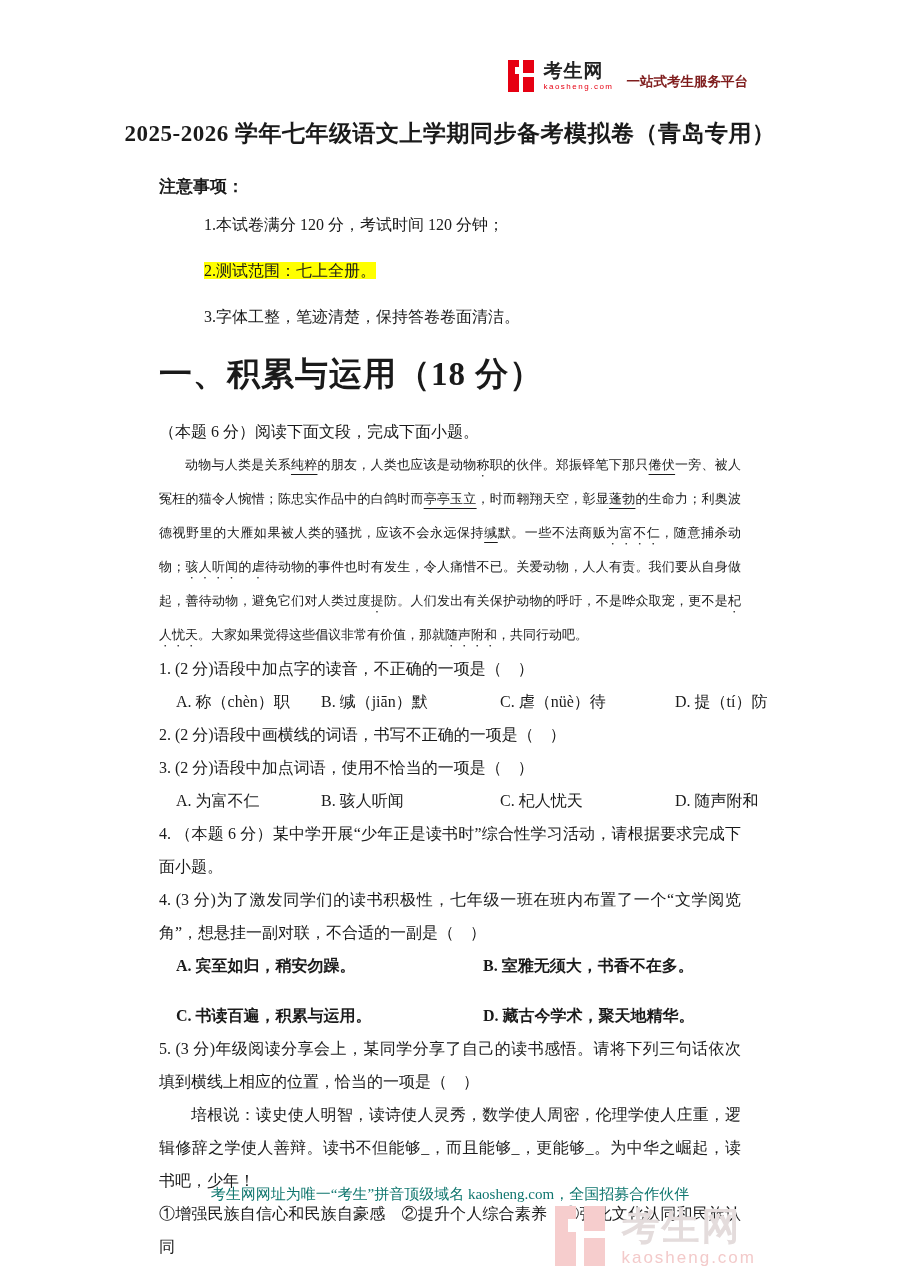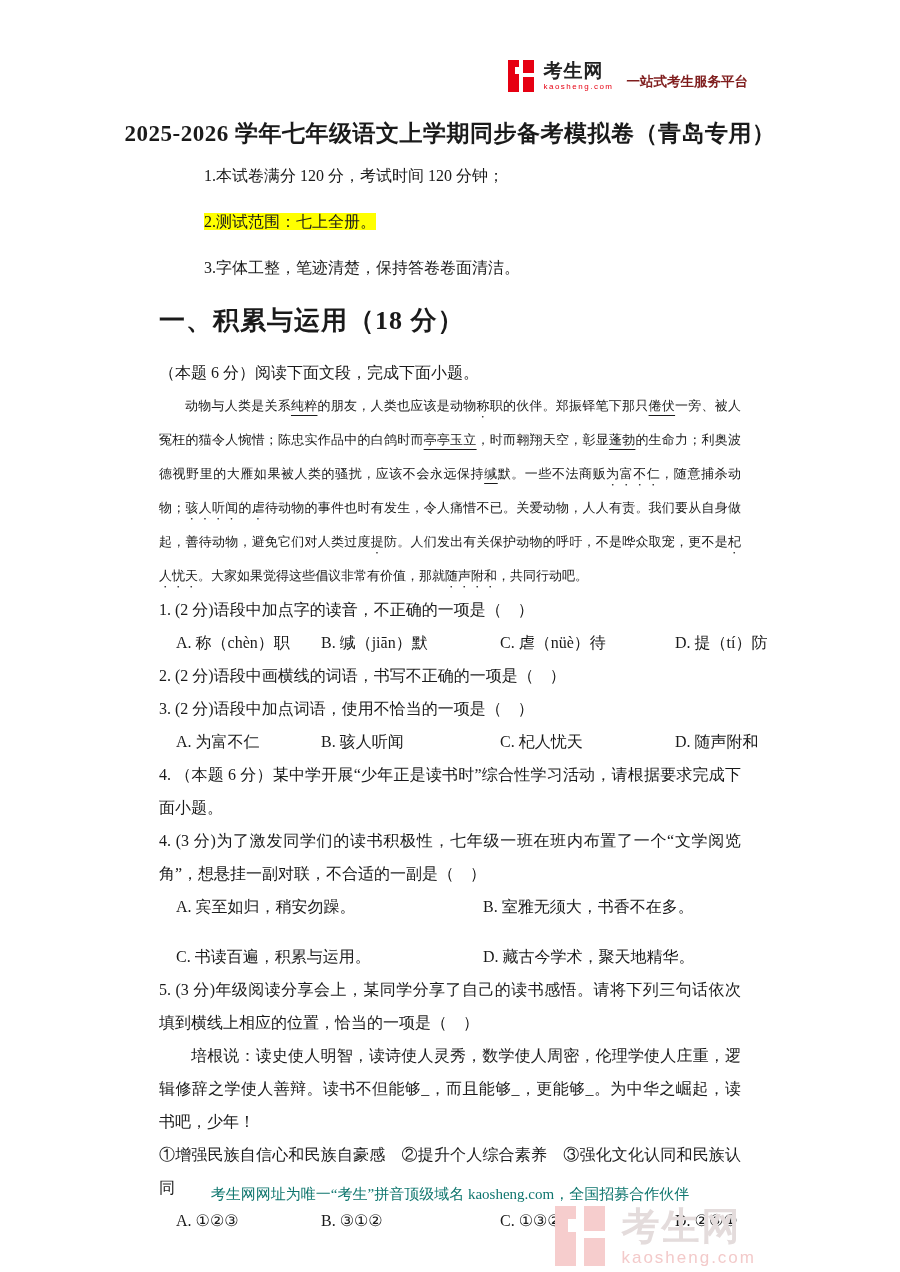--- a/index.html
+++ b/index.html
@@ -26,35 +26,35 @@
   .brand-domain { font-size:8px; color:#e60012; letter-spacing:1.5px; margin-top:3px; font-family:"Liberation Sans", sans-serif; }
   .brand-tagline { font-size:13.5px; font-weight:bold; color:#7f1d1d; margin-left:6px; margin-top:12px; }
   
   .paper-title { margin:118px 40px 0; text-align:center; font-size:23px; font-weight:bold; letter-spacing:0.5px; }
   .content { padding:0 85px; }
   .notice-heading { margin-top:26px; font-size:17px; font-weight:bold; }
   .notice-list { margin-top:16px; margin-left:45px; }
   .notice-item { font-size:16px; line-height:22px; margin-bottom:24px; }
   .hl { background:#ffff00; }
   
-  .section-heading { margin-top:20px; font-size:26px; font-weight:bold; letter-spacing:1px; }
+  .section-heading { margin-top:20px; font-size:33px; font-weight:bold; letter-spacing:1px; }
   .intro { margin-top:18px; font-size:16px; line-height:33px; }
   .passage { font-size:13px; line-height:34px; text-align:justify; text-indent:2em; }
   .em-u { text-decoration:underline; text-underline-offset:5px; }
   .em-d {
     -webkit-text-emphasis:filled dot; -webkit-text-emphasis-position:under;
     text-emphasis:filled dot; text-emphasis-position:under left;
   }
   
   .question-block { font-size:16px; }
   .qline { line-height:33px; text-align:justify; }
   .indent2 { text-indent:2em; }
   .opts { display:grid; margin-left:17px; line-height:33px;gap:17px; }
   .cols-4 { grid-template-columns:128px 162px 158px 1fr; }
-  .cols-2 { grid-template-columns:290px 1fr; }
+  .cols-2 { grid-template-columns:290px 1fr;font-weight:bold; }
   .opt { white-space:nowrap; }
   
   .footer-note { position:absolute; left:0; right:0; bottom:68px; text-align:center; font-size:15px; color:#0f766e; }
   .watermark { position:absolute; right:70px; bottom:6px; display:flex; align-items:center; gap:10px; }
   .wm-mark { position:relative; width:56px; height:60px; }
   .wm-mark .b { position:absolute; background:#f6cdcd; }
   .wm-mark .b1 { left:0; top:0; width:21px; height:60px; }
   .wm-mark .notch { position:absolute; left:13px; top:13px; width:12px; height:13px; background:#ffffff; }
   .wm-mark .b2 { left:29px; top:0; width:21px; height:25px; }
   .wm-mark .b3 { left:29px; top:32px; width:21px; height:28px; }
@@ -77,20 +77,21 @@
     <div class="brand-text">
       <span class="brand-name">考生网</span>
       <span class="brand-domain">kaosheng.com</span>
     </div>
     <span class="brand-tagline">一站式考生服务平台</span>
   </div>
 
   <h1 class="paper-title">2025-2026 学年七年级语文上学期同步备考模拟卷（青岛专用）</h1>
 
   <div class="content">
+    <div class="notice-heading">注意事项：</div>
     <div class="notice-list" id="notice-list">
         <div class="notice-item"><span>1.本试卷满分 120 分，考试时间 120 分钟；</span></div>
         <div class="notice-item"><span class="hl">2.测试范围：七上全册。</span></div>
         <div class="notice-item"><span>3.字体工整，笔迹清楚，保持答卷卷面清洁。</span></div>
       </div>
 
     <h2 class="section-heading">一、积累与运用（18 分）</h2>
     <div class="intro">（本题 6 分）阅读下面文段，完成下面小题。</div>
     <p class="passage" id="passage"><span>动物与人类是关系</span><span class="em-u">纯粹</span><span>的朋友，人类也应该是动物</span><span class="em-d">称</span><span>职的伙伴。郑振铎笔下那只</span><span class="em-u">倦伏</span><span>一旁、被人冤枉的猫令人惋惜；陈忠实作品中的白鸽时而</span><span class="em-u">亭亭玉立</span><span>，时而翱翔天空，彰显</span><span class="em-u">蓬勃</span><span>的生命力；利奥波德视野里的大雁如果被人类的骚扰，应该不会永远保持</span><span class="em-u">缄</span><span>默。一些不法商贩</span><span class="em-d">为富不仁</span><span>，随意捕杀动物；</span><span class="em-d">骇人听闻</span><span>的</span><span class="em-d">虐</span><span>待动物的事件也时有发生，令人痛惜不已。关爱动物，人人有责。我们要从自身做起，善待动物，避免它们对人类过度</span><span class="em-d">提</span><span>防。人们发出有关保护动物的呼吁，不是哗众取宠，更不是</span><span class="em-d">杞人忧天</span><span>。大家如果觉得这些倡议非常有价值，那就</span><span class="em-d">随声附和</span><span>，共同行动吧。</span></p>
 

